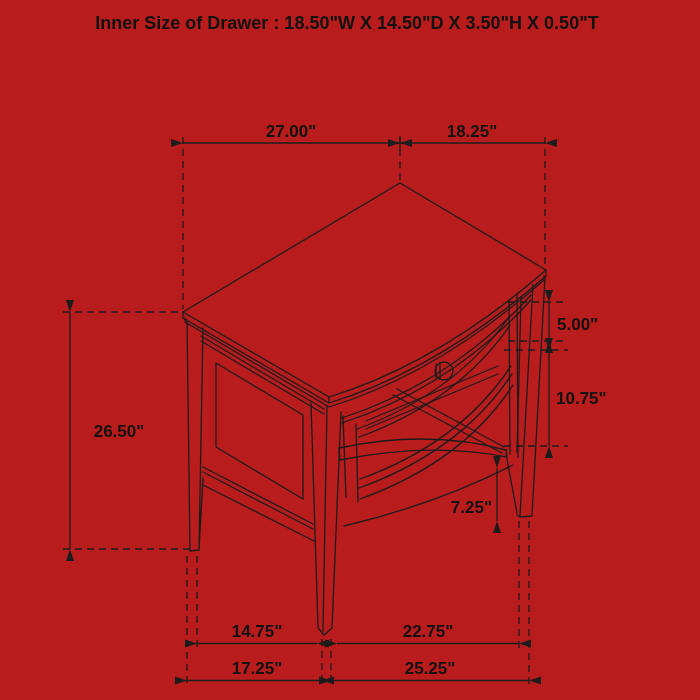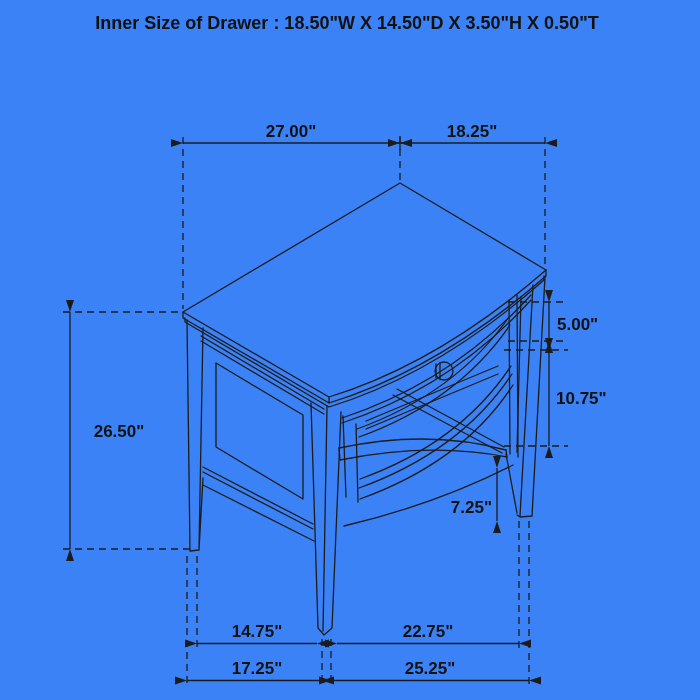--- a/index.html
+++ b/index.html
@@ -1,16 +1,16 @@
 <!DOCTYPE html>
 <html><head>
 <meta charset="utf-8">
 <style>
   html,body{margin:0;padding:0;background:#fff;}
-  .page{width:700px;height:700px;background:#3b82f6;position:relative;overflow:hidden;
+  .page{width:700px;height:700px;background:#b91c1c;position:relative;overflow:hidden;
         font-family:"Liberation Sans", sans-serif;}
   svg{display:block;}
   text{fill:#111;font-family:"Liberation Sans", sans-serif;font-weight:bold;}
   .dim-label{font-size:17px;}
   .title-label{font-size:18px;}
   .ln{stroke:#1c1c1c;stroke-width:1.3;fill:none;stroke-linecap:round;stroke-linejoin:round;}
   .dash{stroke:#1c1c1c;stroke-width:1.3;fill:none;stroke-dasharray:7 5;}
   .dimln{stroke:#1c1c1c;stroke-width:1.3;fill:none;}
 </style>
 </head>

